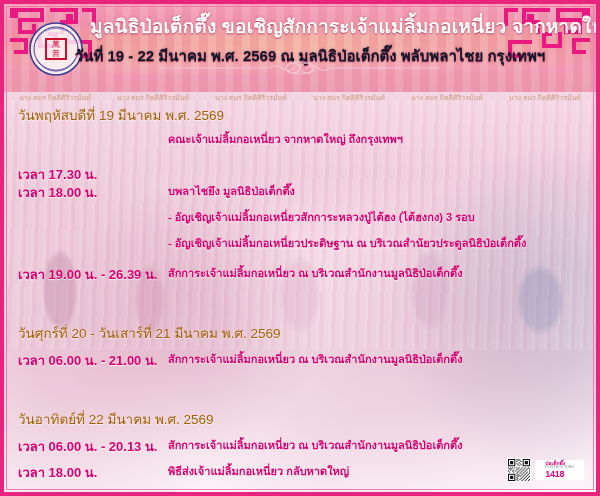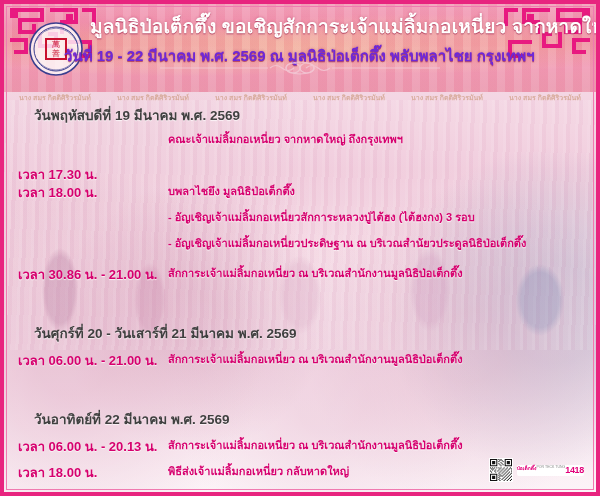--- a/index.html
+++ b/index.html
@@ -83,22 +83,22 @@
     position:absolute;left:86px;right:84px;top:12px;
     text-align:center;
     color:#ffffff;
     font-size:19px;font-weight:bold;letter-spacing:.2px;
     text-shadow:0 1px 0 rgba(150,20,60,.55), 0 0 3px rgba(160,30,70,.45);
     line-height:1.12;
     white-space:nowrap;
   }
   .banner-sub{
     position:absolute;left:60px;right:40px;top:40px;
-    text-align:left;
-    color:#6d28d9;
+    text-align:center;
+    color:#0f172a;
     font-size:15px;font-weight:bold;
     text-shadow:0 1px 0 rgba(150,20,60,.55), 0 0 3px rgba(160,30,70,.45);
     white-space:nowrap;
   }
   .banner-flourish{
     position:absolute;left:0;right:0;bottom:16px;height:16px;
     display:flex;align-items:center;justify-content:center;
     opacity:.85;
   }
 
@@ -112,24 +112,23 @@
   .wm-strip span{
     font-size:7px;color:#c28a64;white-space:nowrap;font-weight:bold;
   }
 
   
   .schedule{position:absolute;left:6px;right:6px;top:104px;bottom:6px;}
 
   .day-block{position:absolute;left:0;right:0;}
   .day-head{
     position:absolute;left:12px;top:0;
-    color:#404040;font-size:13.5px;font-weight:bold;
+    color:#a16207;font-size:13.5px;font-weight:normal;
     text-shadow:0 1px 1px rgba(255,255,255,.75);
     white-space:nowrap;
-    margin-left:16px;
   }
   .row{position:absolute;left:0;right:0;height:24px;}
   .row .time{
     position:absolute;left:12px;top:0;
     color:#d6006e;font-size:13px;font-weight:bold;
     text-shadow:0 1px 1px rgba(255,255,255,.8);
     white-space:nowrap;
   }
   .row .desc{
     position:absolute;left:162px;top:0;right:4px;
@@ -139,22 +138,22 @@
   }
   .row.sub .desc{left:162px;}
 
   
   .qr-wrap{
     position:absolute;right:10px;bottom:8px;
     display:flex;align-items:center;gap:4px;
   }
   .qr{width:24px;height:24px;background:#fff;padding:1px;box-sizing:border-box;}
   .hotline{
-    display:flex;flex-direction:row;align-items:flex-start;
-    background:#ffffff;padding:1px 0;border-radius:2px;
+    display:flex;flex-direction:column;align-items:flex-start;
+    background:#ffffff;padding:1px 10px;border-radius:2px;
     line-height:1;
   }
   .hotline .brand{font-size:5px;color:#e2007a;font-weight:bold;white-space:nowrap;}
   .hotline .sub{font-size:3.5px;color:#888;white-space:nowrap;}
   .hotline .num{font-size:9px;color:#e2007a;font-weight:bold;letter-spacing:-.3px;}
 </style>
 </head>
 <body>
 
 <div class="poster">
@@ -249,21 +248,21 @@
       </div>
       <div class="row sub" style="top:104px;">
         <div class="time"></div>
         <div class="desc">- อัญเชิญเจ้าแม่ลิ้มกอเหนี่ยวสักการะหลวงปู่ไต้ฮง (ไต้ฮงกง)  3 รอบ</div>
       </div>
       <div class="row sub" style="top:130px;">
         <div class="time"></div>
         <div class="desc">- อัญเชิญเจ้าแม่ลิ้มกอเหนี่ยวประดิษฐาน ณ บริเวณสำนัยวประดูลนิธิป่อเต็กตึ๊ง</div>
       </div>
       <div class="row" style="top:160px;">
-        <div class="time">เวลา 30.86 น. - 21.00 น.</div>
+        <div class="time">เวลา 19.00 น. - 26.39 น.</div>
         <div class="desc">สักการะเจ้าแม่ลิ้มกอเหนี่ยว ณ บริเวณสำนักงานมูลนิธิป่อเต็กตึ๊ง</div>
       </div>
     </div>
 
     <div class="day-block" style="top:218px;">
       <div class="day-head">วันศุกร์ที่ 20 - วันเสาร์ที่ 21 มีนาคม พ.ศ. 2569</div>
       <div class="row" style="top:28px;">
         <div class="time">เวลา 06.00 น. - 21.00 น.</div>
         <div class="desc">สักการะเจ้าแม่ลิ้มกอเหนี่ยว ณ บริเวณสำนักงานมูลนิธิป่อเต็กตึ๊ง</div>
       </div>

